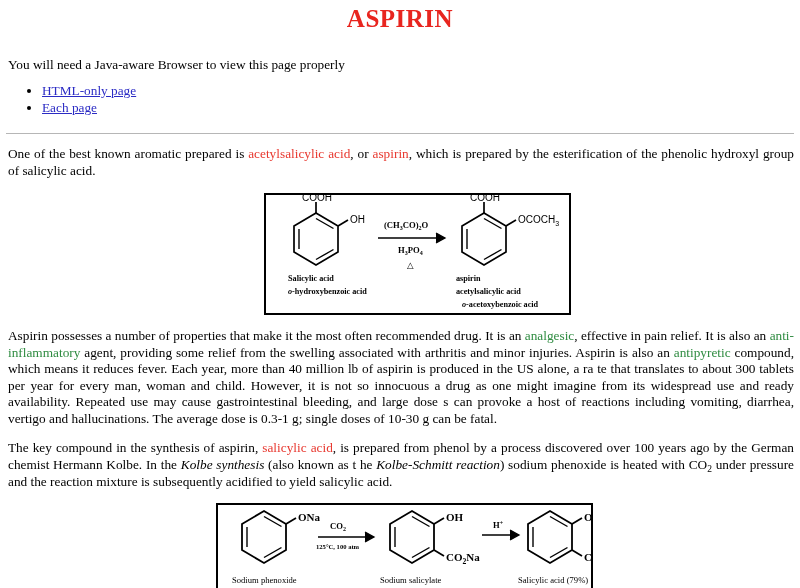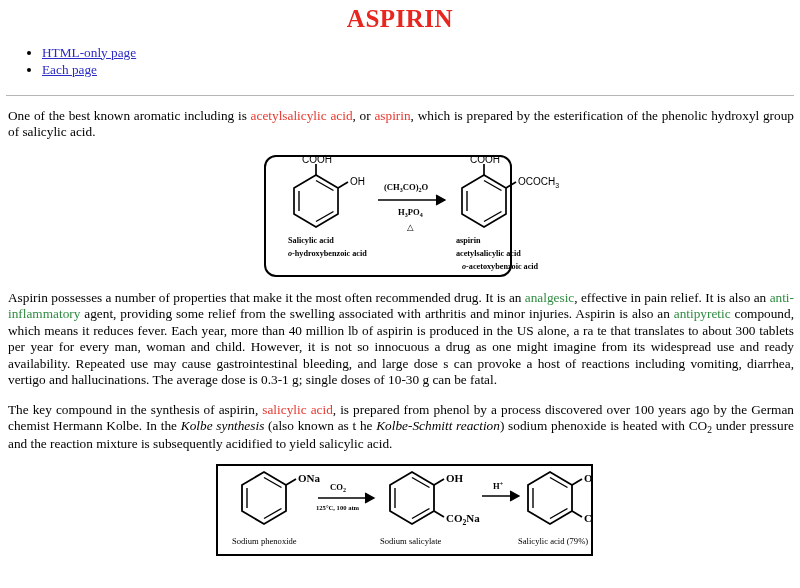--- a/index.html
+++ b/index.html
@@ -69,21 +69,21 @@
   
   .fig-wrap { width: 100%; display: block; }
   .fig-wrap.fig1 { margin-top: 14px; padding-left: 258px; }
   .fig-wrap.fig2 { margin-top: 12px; padding-left: 210px; }
   .scheme {
     border: 2px solid #000;
     background: #fff;
     box-sizing: border-box;
     position: relative;
   }
-  .scheme1 { width: 248px; height: 122px; border-radius: 12px; }
+  .scheme1 { width: 307px; height: 122px; }
   .scheme2 { width: 377px; height: 92px; }
   .scheme svg { display: block; }
   .lbl {
     font-family: "Liberation Serif", "DejaVu Serif", serif;
     font-weight: bold;
     font-size: 8.2px;
     fill: #000;
   }
   .lbl-plain {
     font-family: "Liberation Serif", "DejaVu Serif", serif;
@@ -115,33 +115,34 @@
   }
   .sub-t { font-size: 0.7em; }
 </style>
 </head>
 <body>
 
 <div class="page">
 
   <h1 class="title">ASPIRIN</h1>
 
+  <p class="intro">You will need a Java-aware Browser to view this page properly</p>
 
   <ul class="links">
     <li>
       <a href="#">HTML-only page</a>
     </li>
     <li>
       <a href="#">Each page</a>
     </li>
   </ul>
 
   <hr class="rule">
 
-  <p class="body-text first"><span>One of the best known aromatic including is </span><span class="c-red">acetylsalicylic acid</span><span>, or </span><span class="c-red">aspirin</span><span>, which is prepared by the esterification of the phenolic hydroxyl group of salicylic acid.</span></p>
+  <p class="body-text first"><span>One of the best known aromatic prepared is </span><span class="c-red">acetylsalicylic acid</span><span>, or </span><span class="c-red">aspirin</span><span>, which is prepared by the esterification of the phenolic hydroxyl group of salicylic acid.</span></p>
 
   <div class="fig-wrap fig1">
     <div class="scheme scheme1">
       <svg width="303" height="118" viewBox="0 0 303 118" xmlns="http://www.w3.org/2000/svg">
 
         <g stroke="#000" stroke-width="1.7" fill="none">
 
           <polygon points="28,31 50,18 72,31 72,57 50,70 28,57"></polygon>
 
           <line x1="33" y1="34" x2="33" y2="54" stroke-width="1.4"></line>

